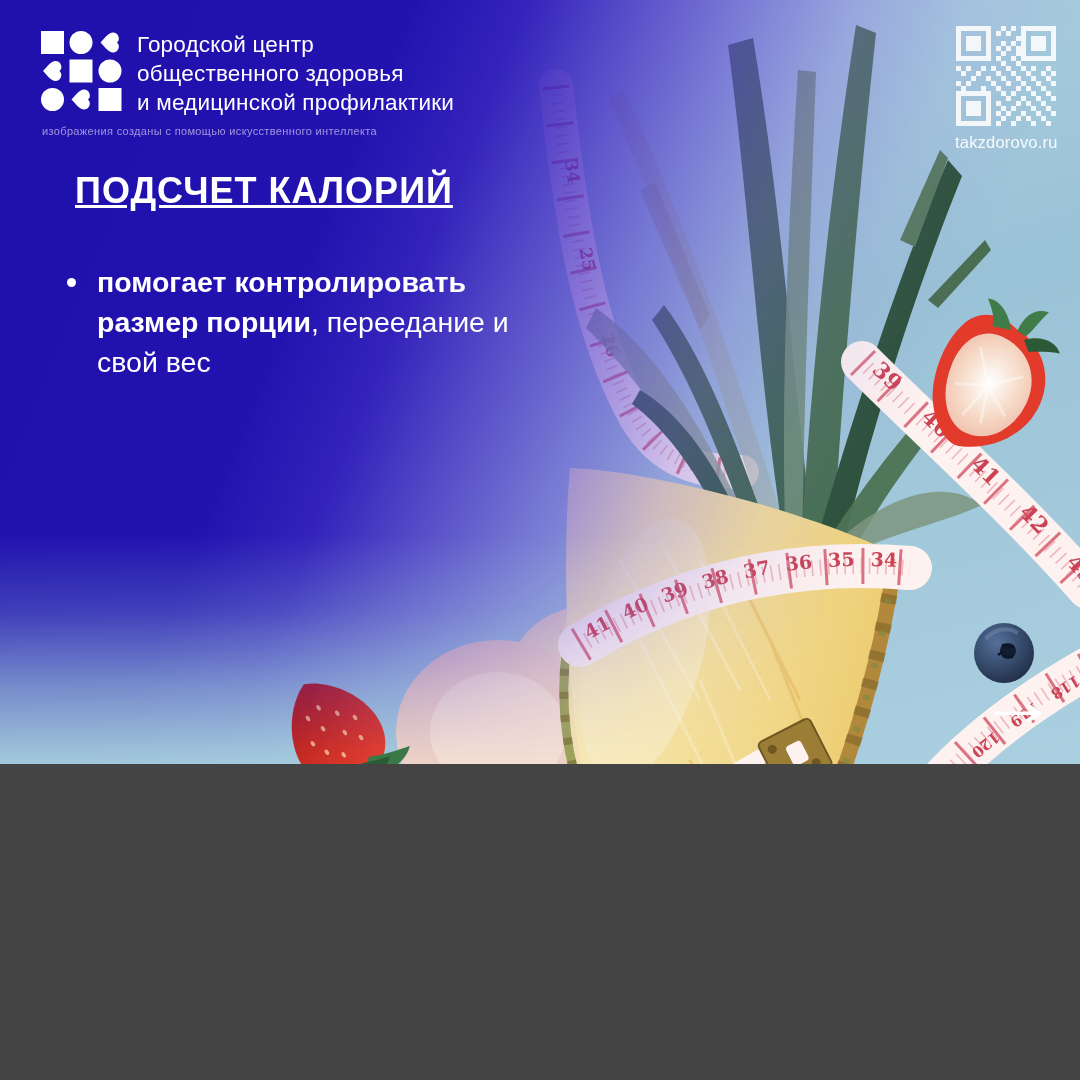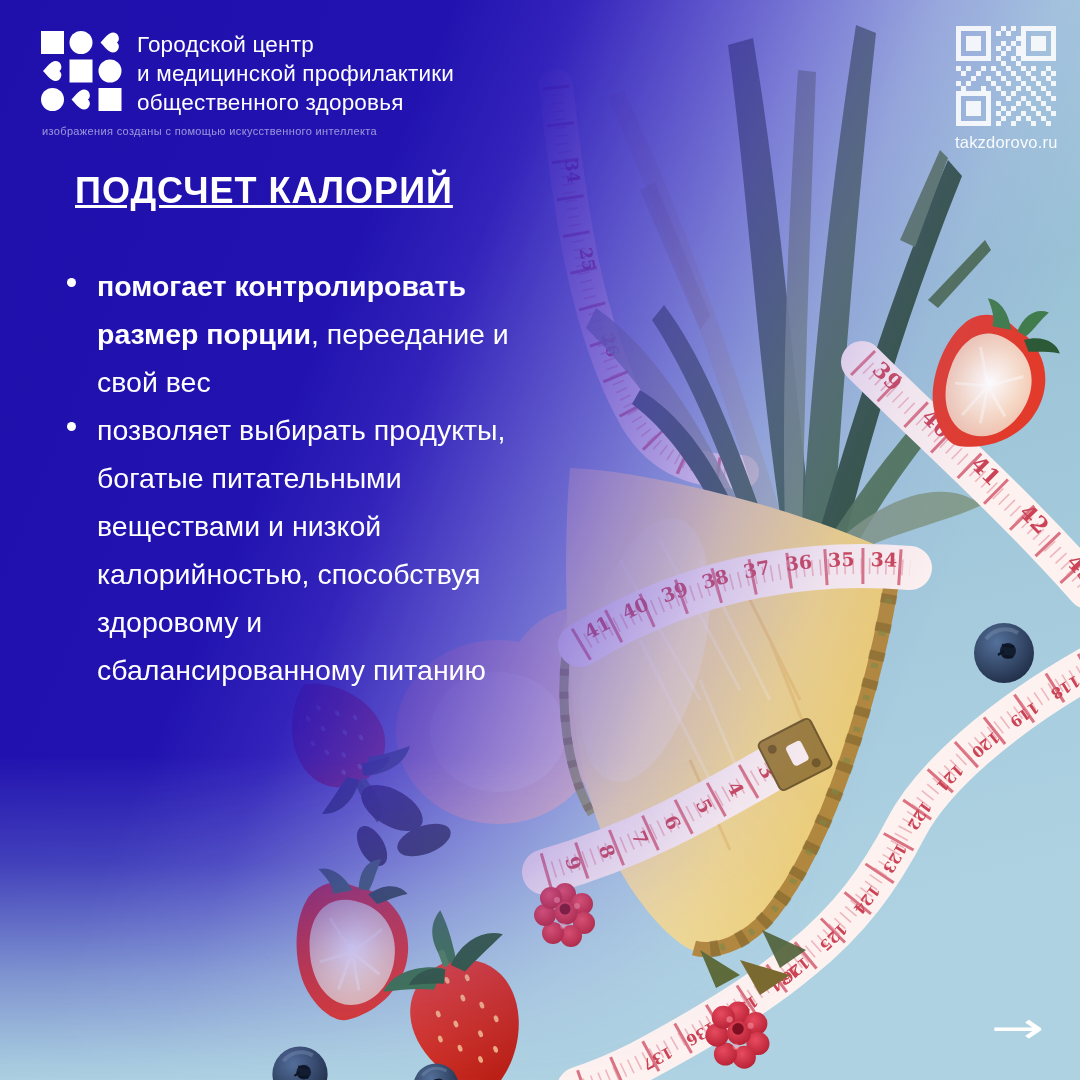--- a/index.html
+++ b/index.html
@@ -1,17 +1,17 @@
 <!DOCTYPE html>
 <html lang="ru"><head>
 <meta charset="utf-8">
 <style>
   html,body{margin:0;padding:0;background:#444;}
   .poster{
-    position:relative;width:1080px;height:1080px;overflow:hidden;
+    position:relative;width:1080px;height:764px;overflow:hidden;
     font-family:"Liberation Sans",sans-serif;background:#c2410c;
   }
   .photo-layer{position:absolute;inset:0;width:1080px;height:1080px;display:block;}
 
   
   .ribbon{fill:none;stroke:#fdf2f0;stroke-linecap:round;}
   .tickA{fill:none;stroke:rgba(212,92,110,.85);stroke-dasharray:3 34;}
   .tickB{fill:none;stroke:rgba(226,135,150,.55);stroke-dasharray:1.6 6.6;}
   .tapenum{font-family:"DejaVu Serif",serif;font-weight:700;fill:#cb4355;}
 
@@ -38,21 +38,21 @@
   .disclaimer{position:absolute;left:42px;top:125px;font-size:11px;letter-spacing:.35px;color:rgba(255,255,255,.55);}
 
   
   .qr-wrap{position:absolute;right:23px;top:26px;width:102px;}
   .qr-svg{width:100px;height:100px;display:block;margin:0 auto;opacity:.88;}
   .qr-caption{margin-top:7px;font-size:16.5px;color:rgba(255,255,255,.93);letter-spacing:.2px;}
 
   
   .content{position:absolute;left:64px;top:170px;width:470px;color:#fff;}
   .title{margin:0 0 0 11px;font-size:36px;font-weight:700;letter-spacing:1px;text-decoration:underline;}
-  .points{list-style:none;margin:50px 0 0 0;padding:0;font-size:28.5px;line-height:48px;font-weight:400;}
+  .points{list-style:none;margin:50px 0 0 0;padding:0;font-size:28.5px;line-height:40px;font-weight:400;}
   .points li{position:relative;padding-left:33px;}
   .points li::before{content:"";position:absolute;left:3px;top:16px;width:9px;height:9px;border-radius:50%;background:#fff;}
   .strong{font-weight:700;}
 
   
   .next{
     position:absolute;right:36px;bottom:30px;color:#fff;font-size:44px;line-height:1;
     font-family:"DejaVu Sans",sans-serif;transform:scaleX(1.45);transform-origin:right center;
     cursor:pointer;user-select:none;
   }
@@ -287,22 +287,22 @@
         <path transform="rotate(90 12.5 41)" d="M12.5,50.5 C8,46 2.5,42.5 2.5,38 A5.8,5.8 0 0 1 12.5,34 A5.8,5.8 0 0 1 22.5,38 C22.5,42.5 17,46 12.5,50.5 Z"></path>
         <rect x="29.5" y="29.5" width="23" height="23"></rect>
         <circle cx="70" cy="41" r="11.5"></circle>
         <circle cx="12.5" cy="69.5" r="11.5"></circle>
         <path transform="rotate(90 41 69.5)" d="M41,79 C36.5,74.5 31,71 31,66.5 A5.8,5.8 0 0 1 41,62.5 A5.8,5.8 0 0 1 51,66.5 C51,71 45.5,74.5 41,79 Z"></path>
         <rect x="58.5" y="58" width="23" height="23"></rect>
       </g>
     </svg>
     <div class="brand-text">
       <div>Городской центр</div>
+      <div>общественного здоровья</div>
       <div>и медицинской профилактики</div>
-      <div>общественного здоровья</div>
     </div>
   </header>
   <div class="disclaimer">изображения созданы с помощью искусственного интеллекта</div>
 
   <div class="qr-wrap">
     <svg class="qr-svg" viewBox="0 0 100 100" xmlns="http://www.w3.org/2000/svg">
       <g fill="none" stroke="#ffffff" stroke-width="5">
         <rect x="2.5" y="2.5" width="30" height="30"></rect>
         <rect x="67.5" y="2.5" width="30" height="30"></rect>
         <rect x="2.5" y="67.5" width="30" height="30"></rect>
@@ -326,19 +326,18 @@
         M40,95h5v5h-5z M55,95h5v5h-5z M75,95h5v5h-5z M90,95h5v5h-5z"></path>
       </g>
     </svg>
     <div class="qr-caption">takzdorovo.ru</div>
   </div>
 
   <main class="content">
     <h1 class="title">ПОДСЧЕТ КАЛОРИЙ</h1>
     <ul class="points">
       <li><span class="strong">помогает контролировать размер порции</span><span>, переедание и свой вес</span></li>
-      <li><span class="strong"></span><span>позволяет выбирать продукты, богатые питательными веществами и низкой калорийностью, способствуя здоровому и сбалансированному питанию</span></li>
     </ul>
   </main>
 
   <div class="next">→</div>
 
 </div>
 
 </body></html>

